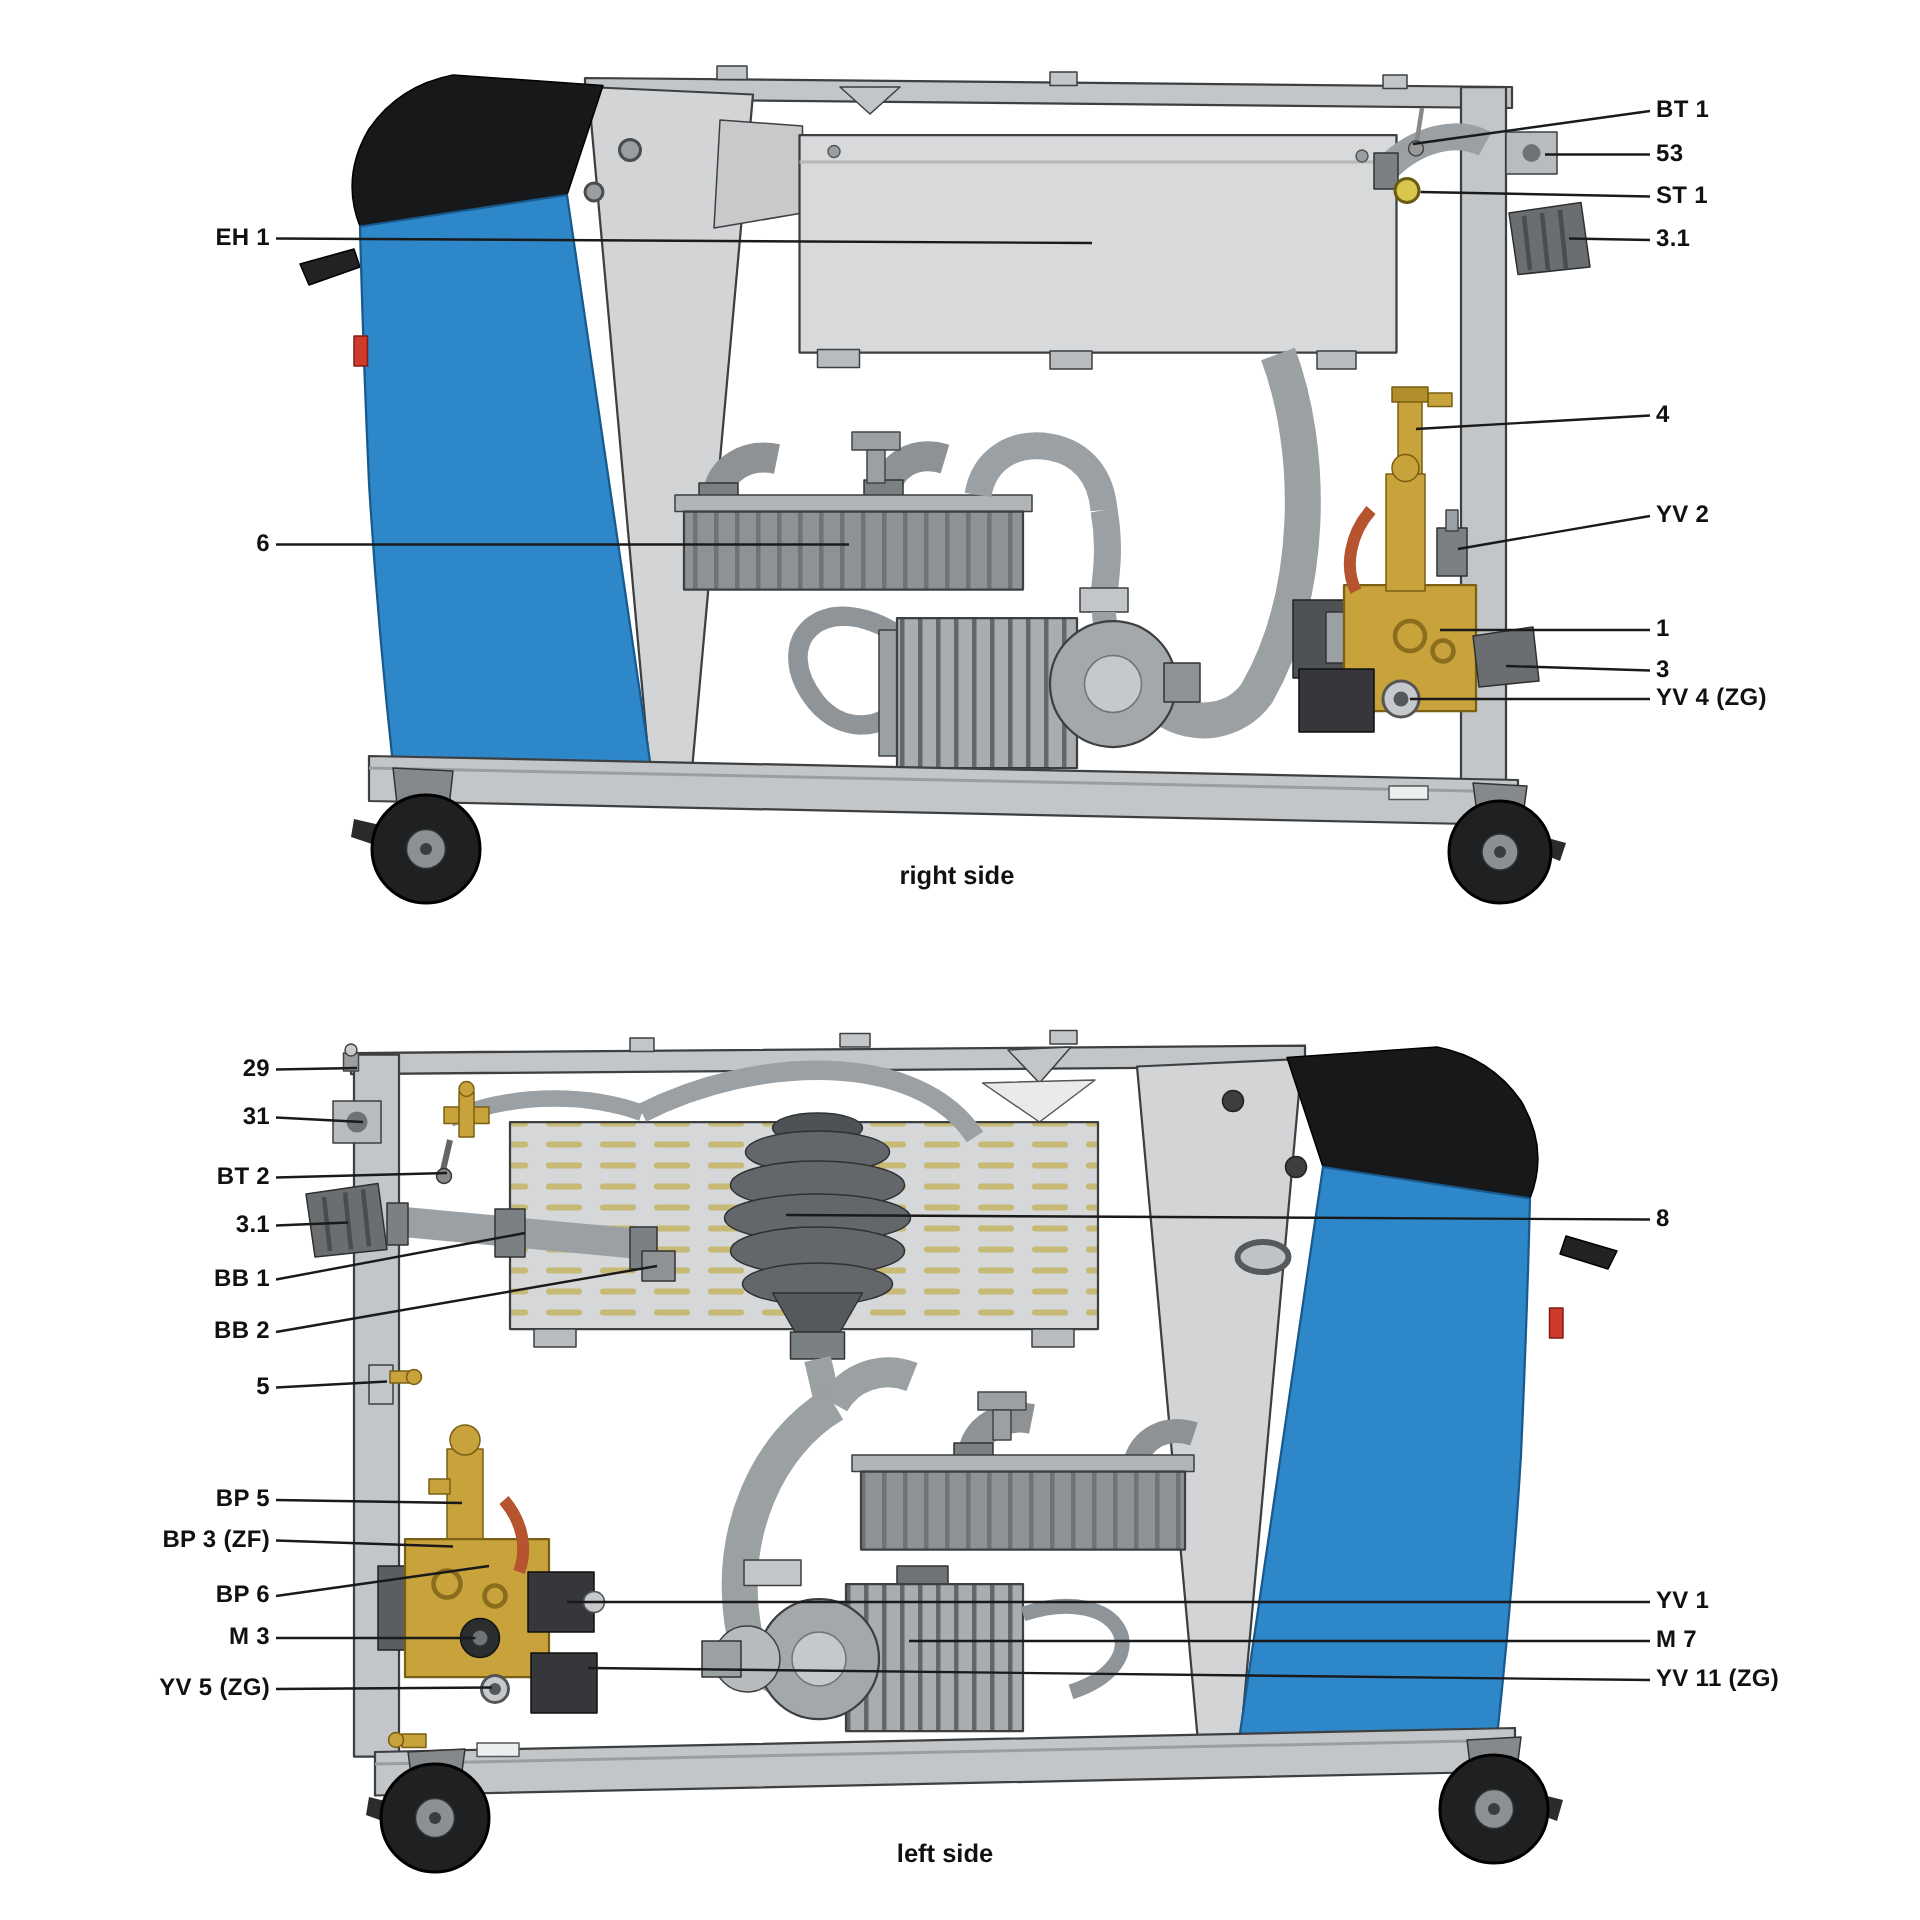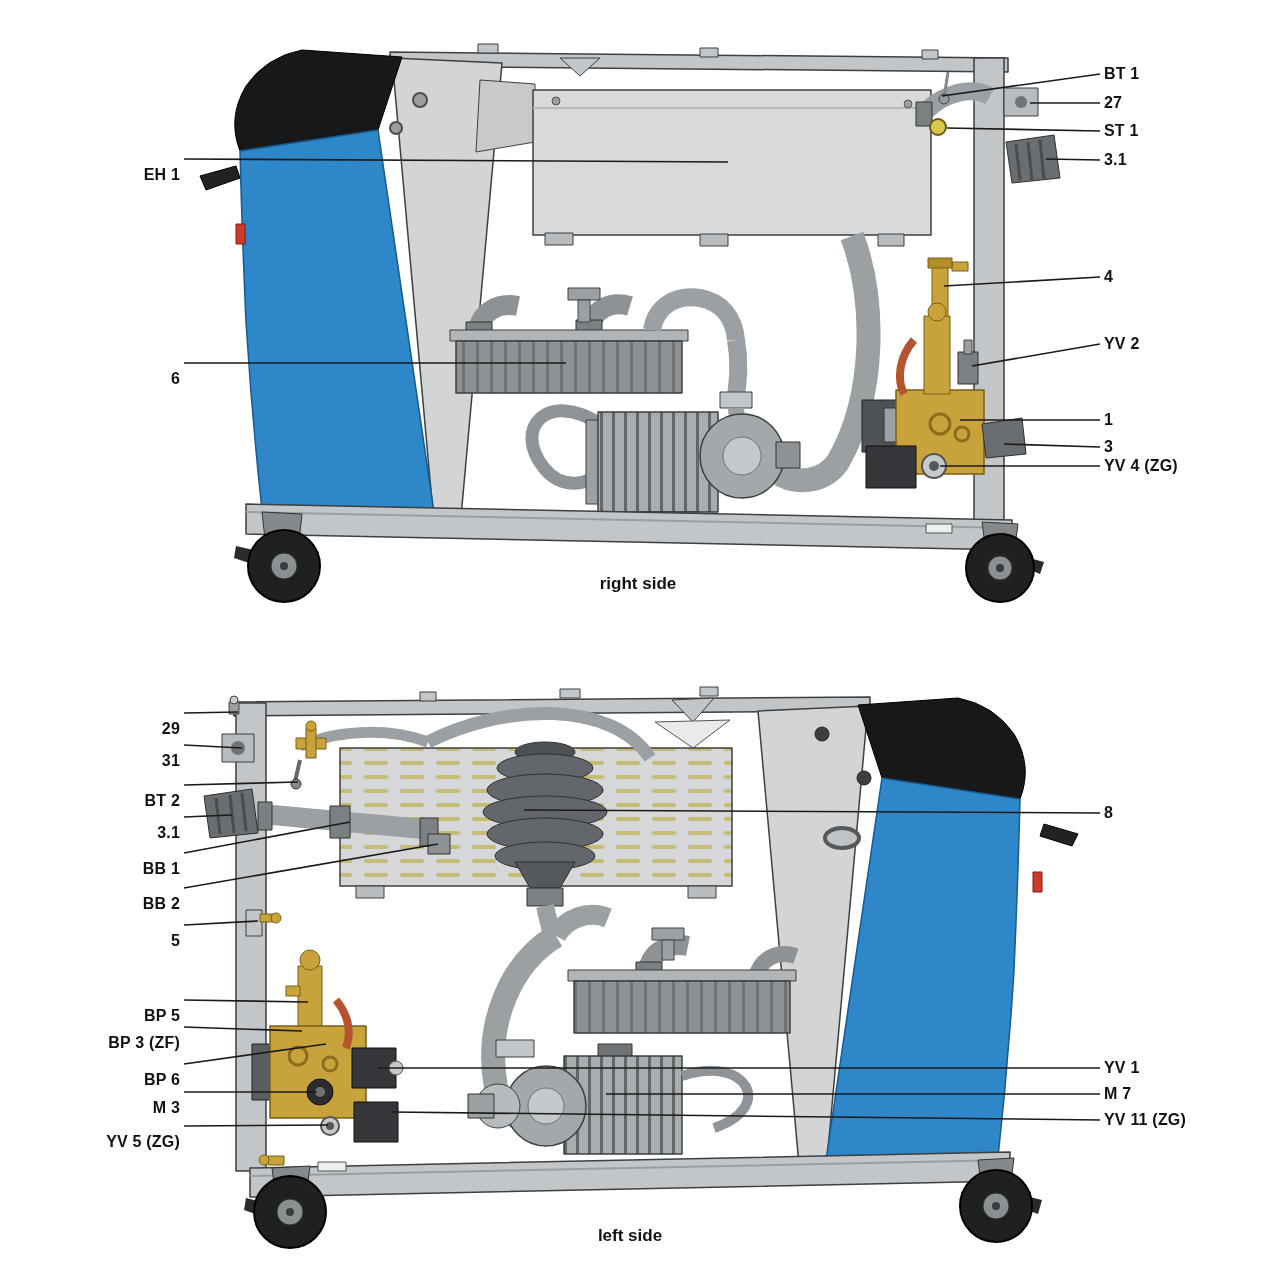--- a/index.html
+++ b/index.html
@@ -2,21 +2,21 @@
 <html><head>
 <meta charset="utf-8">
 <style>
   html,body{margin:0;padding:0;background:#fff;}
   #stage{position:relative;width:1280px;height:1277px;background:#fff;overflow:hidden;
          font-family:"Liberation Sans",sans-serif;}
   #art{position:absolute;left:0;top:0;}
   .callout{position:absolute;transform:translateY(-50%);font-weight:bold;font-size:16px;
            color:#111;white-space:nowrap;letter-spacing:.2px;}
   .callout.r{left:1104px;}
-  .callout.l{right:1100px;margin-top:16px;}
+  .callout.l{right:1100px;}
   .caption{position:absolute;transform:translate(-50%,-50%);font-weight:bold;font-size:17px;color:#111;}
 </style>
 </head>
 <body>
 
 <div id="stage">
 
 <svg id="art" width="1280" height="1280" viewBox="0 0 1280 1280">
   <defs>
     <pattern id="fins" width="14" height="10" patternUnits="userSpaceOnUse">
@@ -322,21 +322,21 @@
     <line x1="184" y1="1092" x2="317" y2="1092"></line>
     <line x1="184" y1="1126" x2="328" y2="1125"></line>
     <line x1="1100" y1="813" x2="524" y2="810"></line>
     <line x1="1100" y1="1068" x2="378" y2="1068"></line>
     <line x1="1100" y1="1094" x2="606" y2="1094"></line>
     <line x1="1100" y1="1120" x2="392" y2="1112"></line>
   </g>
 </svg>
 
 <div class="callout r" style="top:74px">BT 1</div>
-<div class="callout r" style="top:103px">27</div>
+<div class="callout r" style="top:103px">53</div>
 <div class="callout r" style="top:131px">ST 1</div>
 <div class="callout r" style="top:160px">3.1</div>
 <div class="callout r" style="top:277px">4</div>
 <div class="callout r" style="top:344px">YV 2</div>
 <div class="callout r" style="top:420px">1</div>
 <div class="callout r" style="top:447px">3</div>
 <div class="callout r" style="top:466px">YV 4 (ZG)</div>
 
 <div class="callout l" style="top:159px">EH 1</div>
 <div class="callout l" style="top:363px">6</div>

